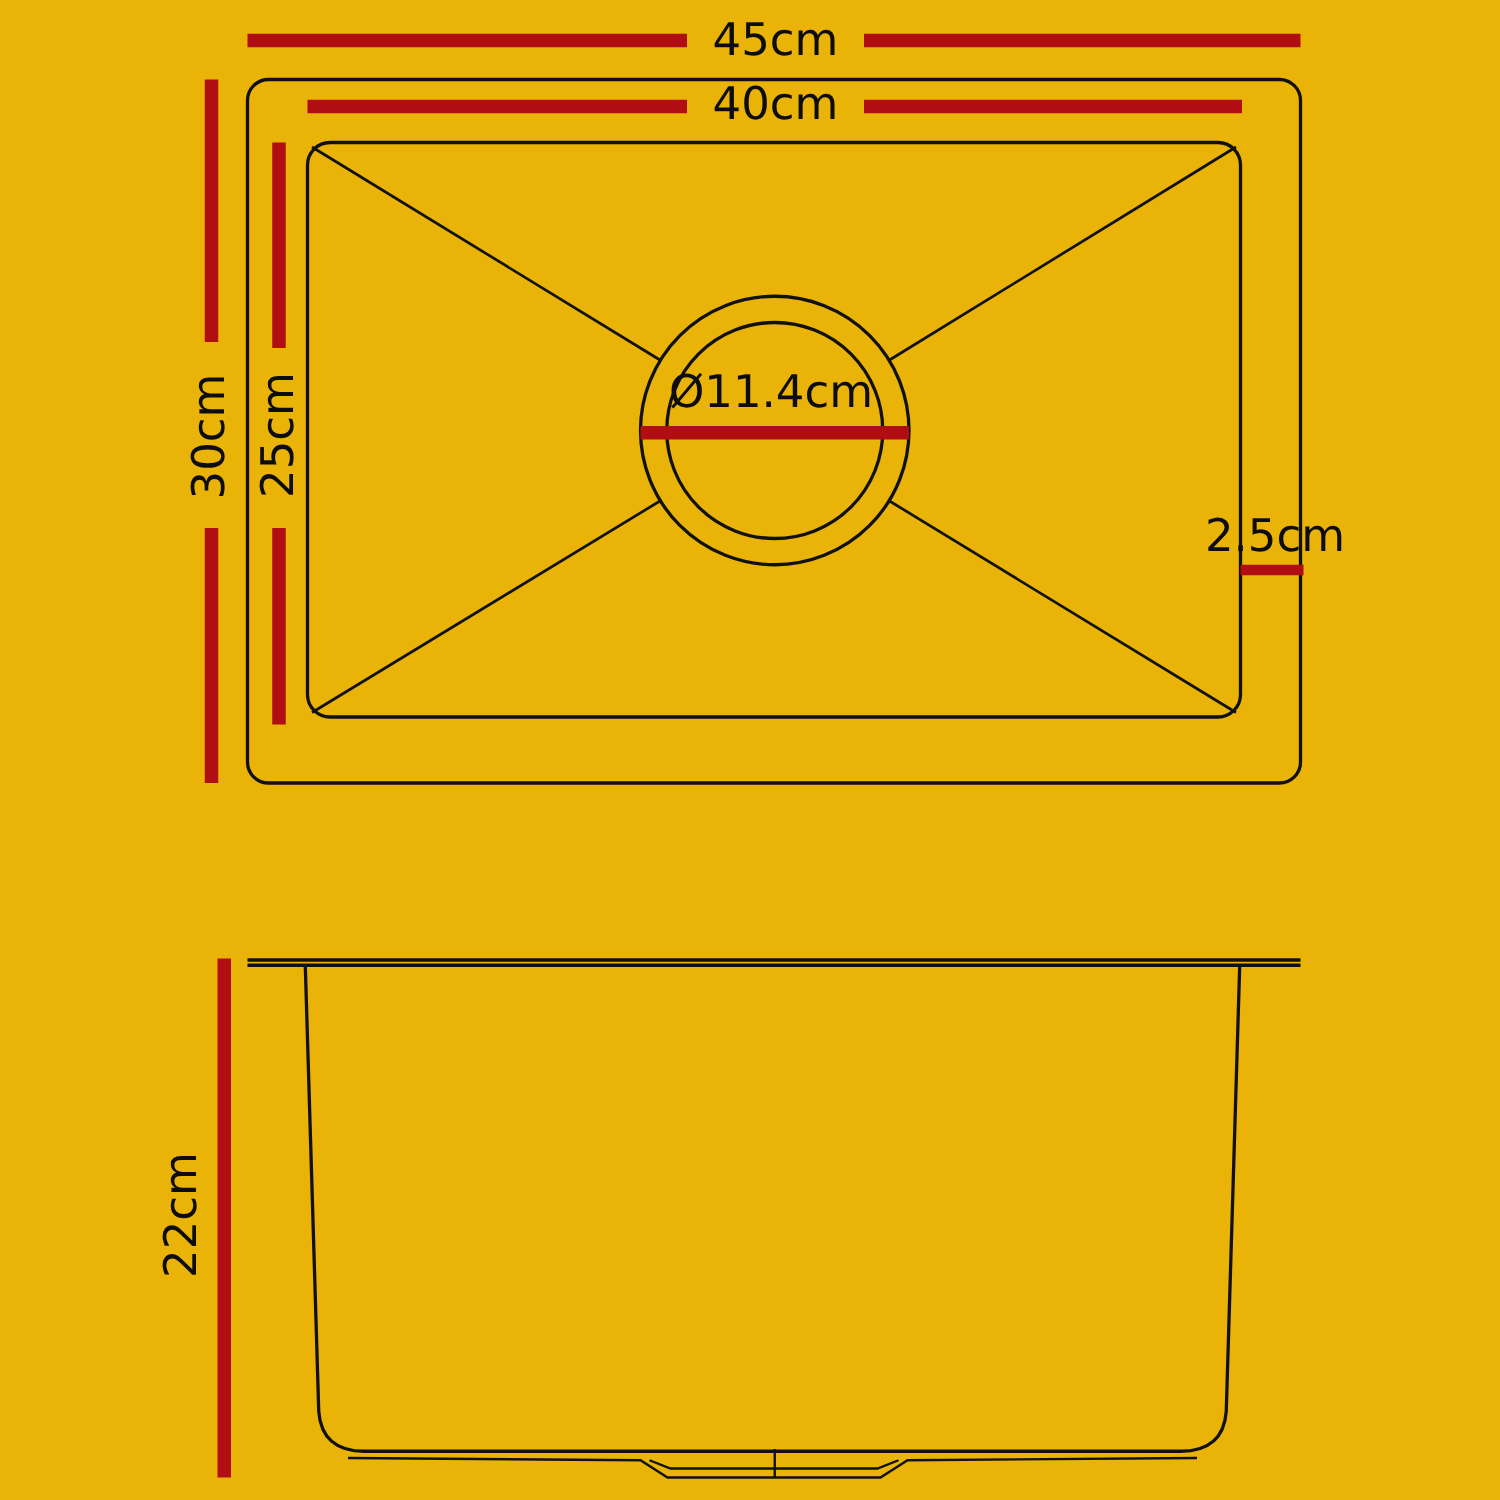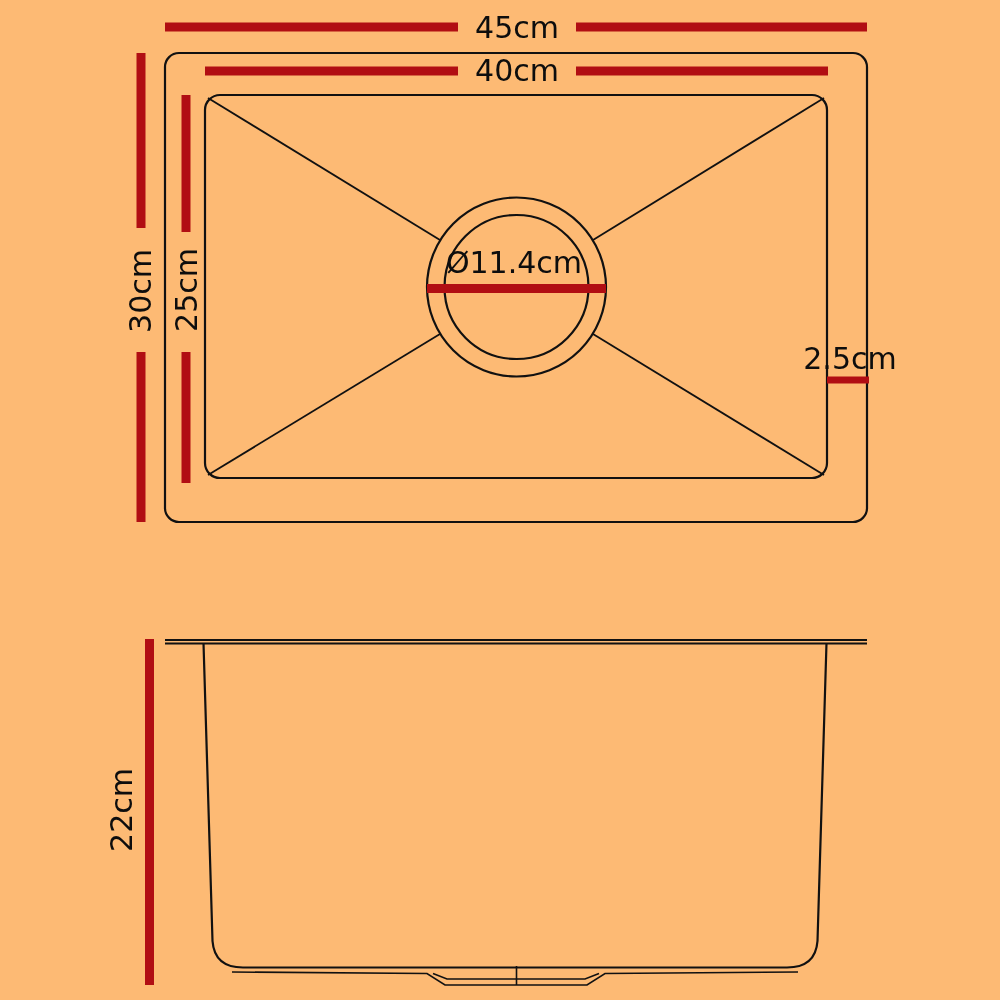--- a/index.html
+++ b/index.html
@@ -4,21 +4,21 @@
 <style>
   html, body {
     margin: 0;
     padding: 0;
     background: #ffffff;
   }
   .page {
     position: relative;
     width: 1000px;
     height: 1000px;
-    background: #fdba74;
+    background: #eab308;
     overflow: hidden;
   }
   svg {
     display: block;
   }
   .outline {
     fill: none;
     stroke: var(--line-color, #111111);
     stroke-width: 2.2;
   }

